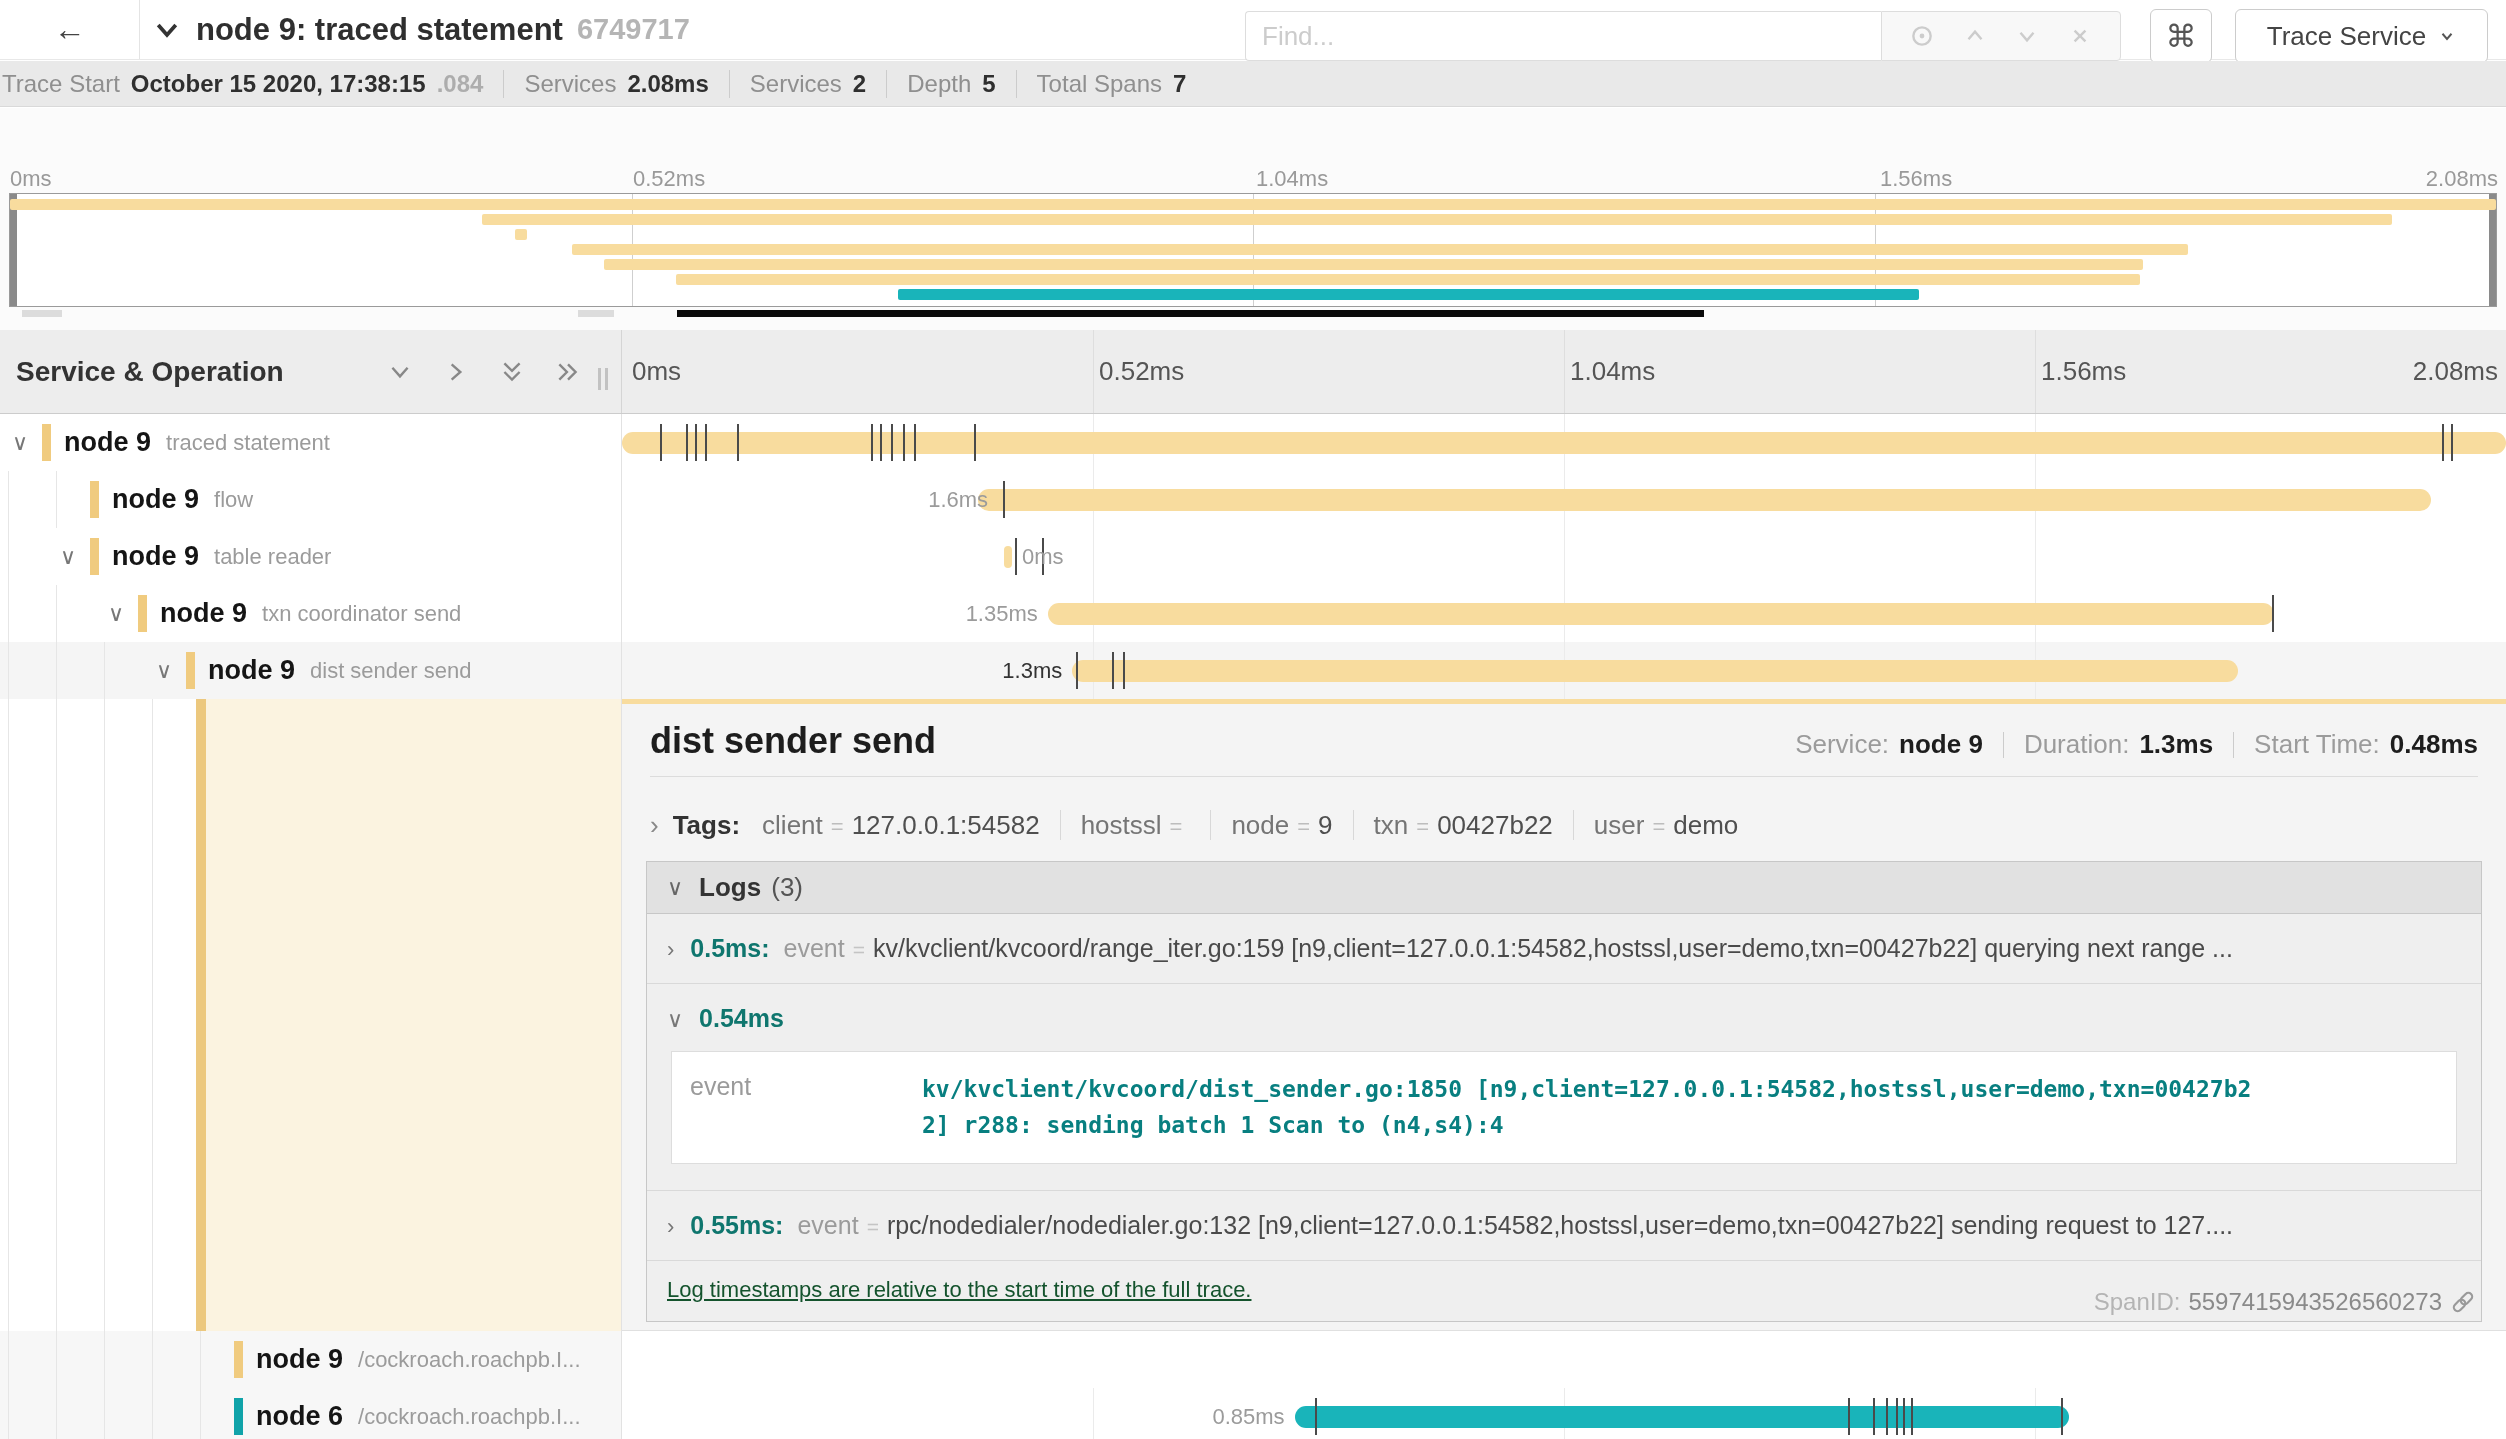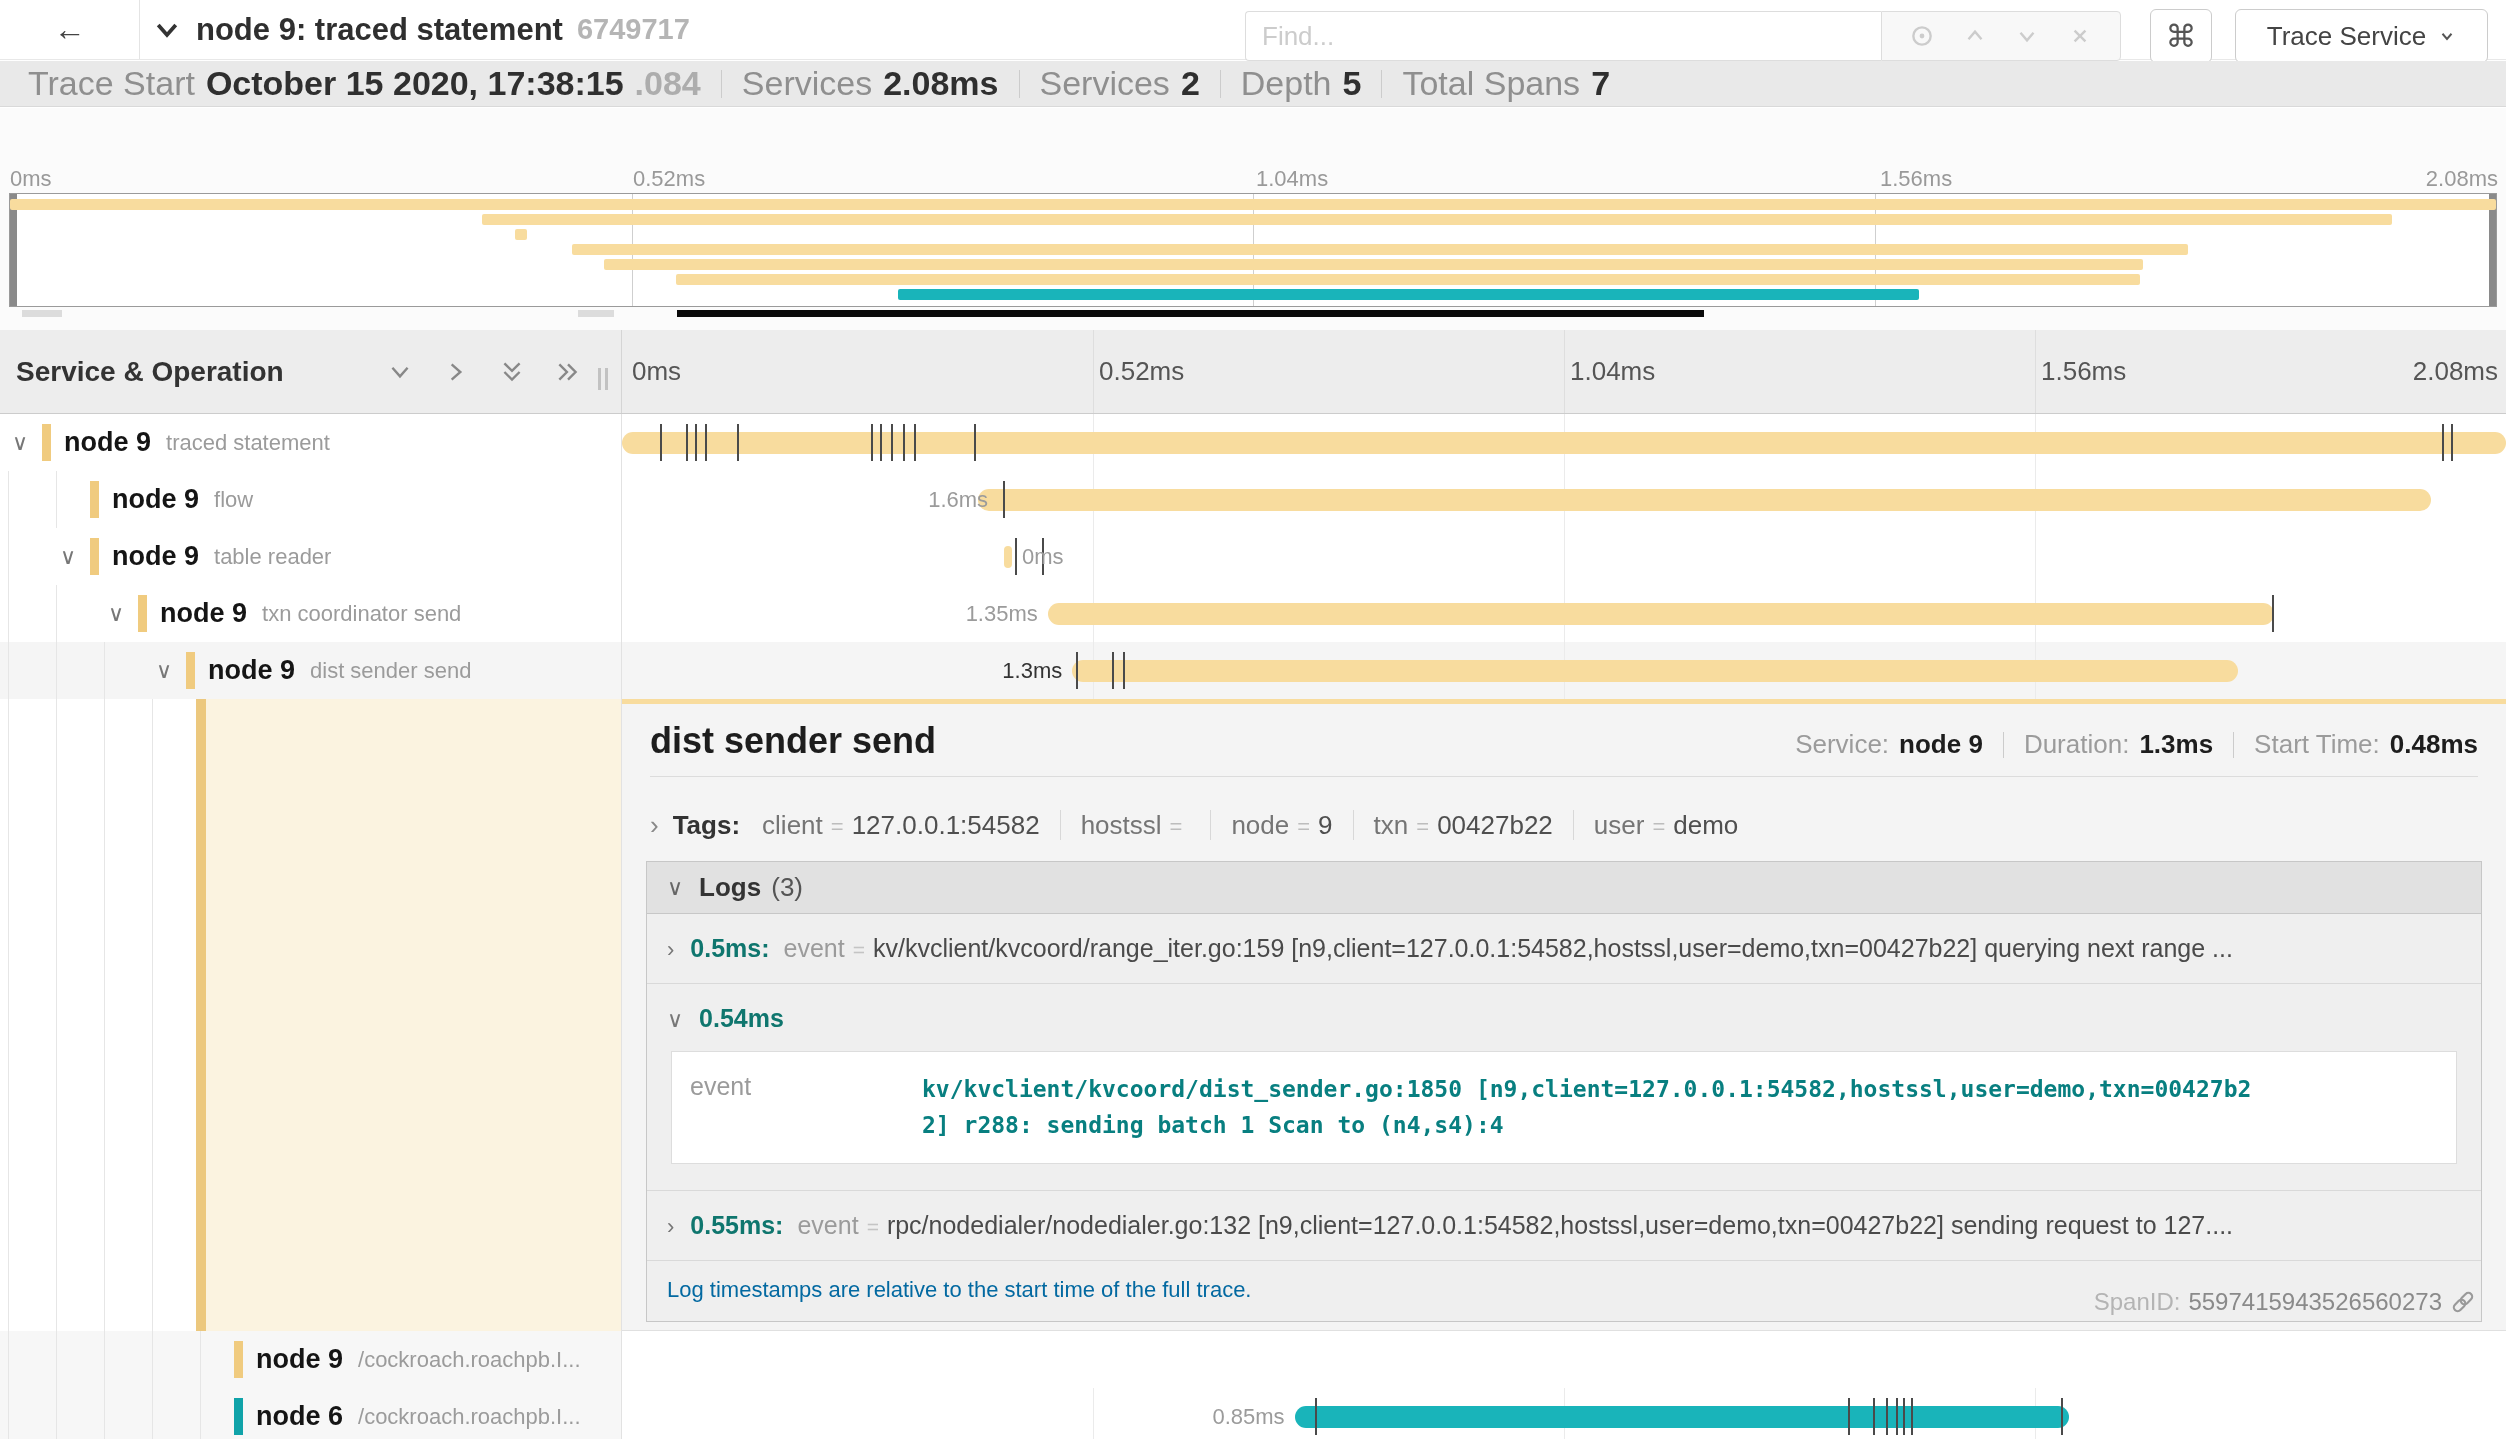--- a/index.html
+++ b/index.html
@@ -18,21 +18,21 @@
   .find-tools { width:240px; height:50px; background:#f8f8f8; border:1px solid #ddd; border-radius:0 4px 4px 0; display:flex; align-items:center; justify-content:space-evenly; }
   .cmd-btn { position:absolute; left:2150px; top:9px; width:62px; height:54px; border:1px solid #ccc; border-radius:6px; background:#fff; display:flex; align-items:center; justify-content:center; font-size:31px; color:#555; cursor:pointer; }
   .view-btn { position:absolute; left:2235px; top:9px; width:253px; height:54px; border:1px solid #ccc; border-radius:6px; background:#fff; display:flex; align-items:center; justify-content:center; gap:12px; font-size:26px; color:#444; cursor:pointer; }
 
   .ic { fill:none; stroke:#888; stroke-width:2.2; width:26px; height:26px; }
   .ic-light { stroke:#ccc; }
   .ic-dark { stroke:#333; stroke-width:3; width:30px; height:30px; }
   .ic-sm { width:18px; height:18px; stroke:#555; stroke-width:2.6; }
 
   
-  .statsbar { position:absolute; top:61px; left:0; right:0; height:46px; background:#e9e9e9; border-bottom:1px solid #d9d9d9; display:flex; align-items:center; padding-left:28px; font-size:34px; }
+  .statsbar { position:absolute; top:61px; left:0; right:0; height:46px; background:#e9e9e9; border-bottom:1px solid #d9d9d9; display:flex; align-items:center; padding-left:2px; font-size:24px; }
   .stat { display:flex; align-items:center; gap:11px; }
   .stat .lbl { color:#8f8f8f; }
   .stat .val { color:#2f2f2f; font-weight:bold; }
   .stat .sfx { color:#adadad; font-weight:bold; }
   .stat-sep { width:1px; height:28px; background:#cccccc; margin:0 20px; }
 
   
   .minimap { position:absolute; top:108px; left:0; right:0; height:222px; background:#fbfbfb; }
   .mini-axis span { position:absolute; top:58px; font-size:22px; color:#999; }
   .mini-canvas { position:absolute; top:85px; left:9px; right:9px; height:114px; background:#fff; border:1px solid #9a9a9a; overflow:hidden; }
@@ -106,21 +106,21 @@
   .log-row:first-child { border-top:none; }
   .log-line { display:flex; align-items:baseline; white-space:nowrap; overflow:hidden; }
   .log-line .chev { color:#777; margin-right:16px; font-size:22px; }
   .log-line .time { font-weight:bold; color:#0f766e; margin-right:14px; }
   .log-line .k { color:#9b9b9b; }
   .log-line .eq { color:#c4c4c4; margin:0 8px; font-size:21px; }
   .log-line .v { color:#4a4a4a; }
   .log-table { display:flex; margin:18px 4px 6px 4px; background:#fff; border:1px solid #ddd; padding:20px 0; }
   .lt-key { width:250px; padding-left:18px; color:#9b9b9b; font-size:25px; }
   .lt-val { max-width:1345px; font-family:"DejaVu Sans Mono", monospace; font-size:23px; font-weight:bold; color:#087f80; line-height:1.55; word-break:break-all; }
-  .logs-footer { border-top:1px solid #d9d9d9; padding:16px 20px 18px 20px; color:#0369a1; font-size:22px; }
+  .logs-footer { border-top:1px solid #d9d9d9; padding:16px 20px 18px 20px; color:#14532d; font-size:22px;text-decoration:underline; }
   .spanid-row { position:absolute; right:30px; bottom:14px; display:flex; align-items:center; gap:8px; font-size:24px; }
   .spanid-row .lbl { color:#b4b4b4; }
   .spanid-row .val { color:#8a8a8a; }
 </style>
 </head>
 <body>
 
 <div class="root">
 
   <div class="topbar">

